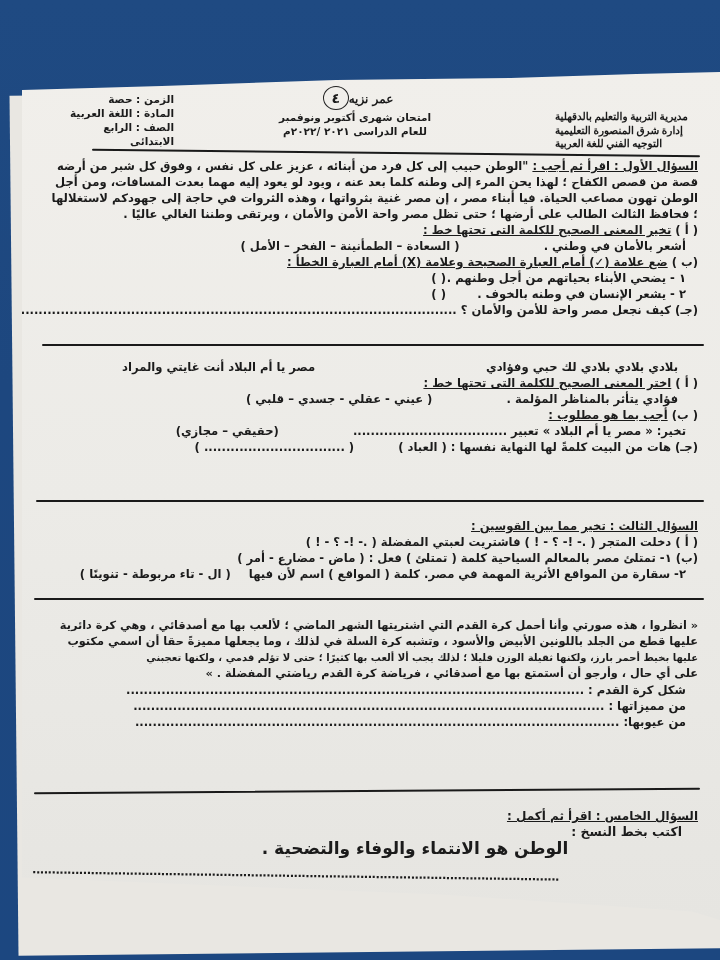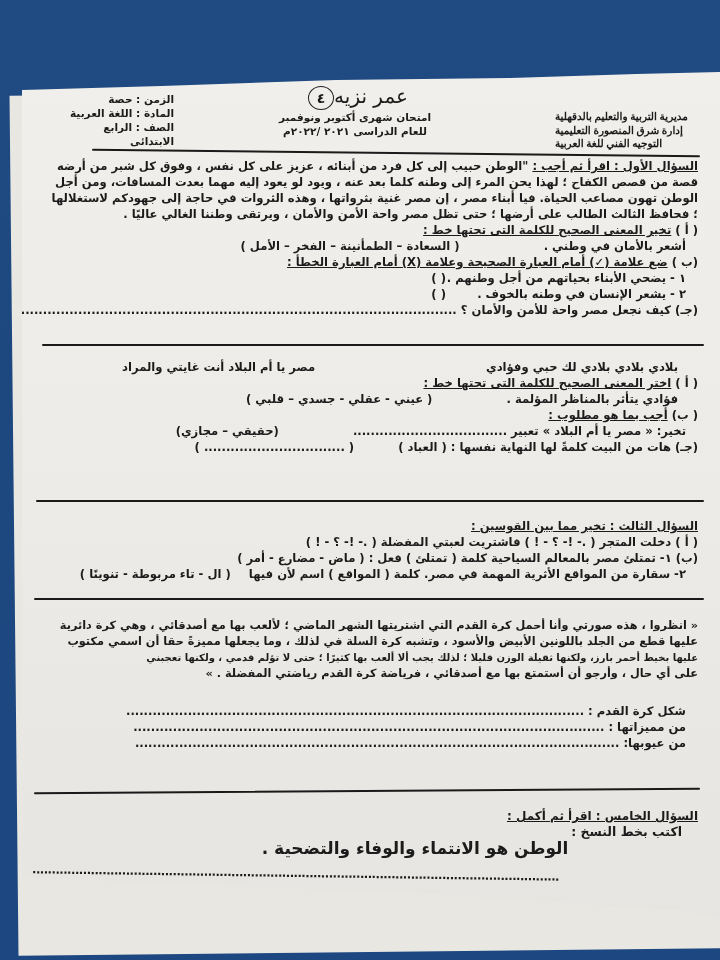--- a/index.html
+++ b/index.html
@@ -14,21 +14,21 @@
   }
   .sheet {
     position: absolute; left: 22px; top: 72px; width: 698px; height: 848px;
     background: linear-gradient(180deg, #f1efeb 0%, #ecebe7 50%, #e6e5e1 100%);
     clip-path: polygon(0 18px, 20% 14px, 45% 8px, 70% 6px, 88% 2px, 100% 0, 100% 100%, 96% 99%, 60% 97%, 30% 96%, 0 95%);
     direction: rtl; color: #1b1b1b;
   }
   .header { position: absolute; top: 14px; left: 0; right: 0; height: 66px; }
   .hdr-right { position: absolute; right: 32px; top: 24px; font-size: 10.5px; font-weight: bold; line-height: 13.5px; text-align: left; font-family: Liberation Serif, serif; }
   .hdr-center { position: absolute; right: 280px; top: 0; font-size: 10.5px; font-weight: bold; line-height: 14px; text-align: center; width: 170px; }
-  .hdr-center .hand { font-size: 20px; font-family: "DejaVu Serif", serif; font-weight: normal; letter-spacing: 2px; }
+  .hdr-center .hand { font-size: 12px; font-family: "DejaVu Serif", serif; font-weight: bold; letter-spacing: 2px; }
   .hdr-center .circ { display: inline-block; border: 1.5px solid #222; border-radius: 50%; width: 24px; height: 22px; line-height: 22px; font-size: 14px; margin-left: 6px; }
   .secret-box { position: absolute; left: 160px; top: 10px; width: 68px; height: 48px; border: 1.5px solid #222; border-radius: 8px; font-size: 9.5px; font-weight: bold; text-align: center; padding-top: 5px; box-sizing: border-box; }
   .hdr-left { position: absolute; left: 42px; top: 6px; font-size: 10.5px; font-weight: bold; line-height: 14px; text-align: right; width: 110px; }
   .rule { position: absolute; height: 2px; background: #1a1a1a; border-radius: 2px; }
   .section { position: absolute; right: 22px; left: 10px; font-size: 11.6px; font-weight: bold; line-height: 16px; text-align: right; }
   .qtitle { text-decoration: underline; }
   .u { text-decoration: underline; }
   .line { white-space: nowrap; }
   .dots { letter-spacing: -0.5px; }
   .pair { display: flex; justify-content: space-between; }
@@ -93,21 +93,21 @@
     <div class="line">(ب) ١- تمتلئ مصر بالمعالم السياحية كلمة ( تمتلئ ) فعل : ( ماض - مضارع - أمر )</div>
     <div class="line" style="padding-right:12px;"><span>٢- سقارة من المواقع الأثرية المهمة في مصر. كلمة ( المواقع ) اسم لأن فيها</span> <span style="margin-right:14px;">( ال - تاء مربوطة - تنوينًا )</span></div>
   </div>
   <div class="rule" style="top:526px; right:16px; left:12px;"></div>
 
   <div class="section" style="top:546px;">
     <div class="line" style="font-size:11.3px;">« انظروا ، هذه صورتي وأنا أحمل كرة القدم التي اشتريتها الشهر الماضي ؛ لألعب بها مع أصدقائي ، وهي كرة دائرية</div>
     <div class="line" style="font-size:11.3px;">عليها قطع من الجلد باللونين الأبيض والأسود ، وتشبه كرة السلة في لذلك ، وما يجعلها مميزةً حقا أن اسمي مكتوب</div>
     <div class="line" style="font-size:10px;">عليها بخيط أحمر بارز، ولكنها ثقيلة الوزن قليلا ؛ لذلك يجب ألا ألعب بها كثيرًا ؛ حتى لا تؤلم قدمي ، ولكنها تعجبني</div>
     <div class="line" style="font-size:11.3px;">على أي حال ، وأرجو أن أستمتع بها مع أصدقائي ، فرياضة كرة القدم رياضتي المفضلة . »</div>
-    <div class="line" style="padding-right:12px;margin-top:21px;"><span>شكل كرة القدم :</span> <span class="dots">........................................................................................................</span></div>
+    <div class="line" style="padding-right:12px;"><span>شكل كرة القدم :</span> <span class="dots">........................................................................................................</span></div>
     <div class="line" style="padding-right:12px;"><span>من مميزاتها :</span> <span class="dots">...........................................................................................................</span></div>
     <div class="line" style="padding-right:12px;"><span>من عيوبها:</span> <span class="dots">..............................................................................................................</span></div>
   </div>
   <div class="rule" style="top:718px; right:20px; left:12px; transform:rotate(-0.4deg);"></div>
 
   <div class="section" style="top:736px;">
     <div class="line qtitle" style="font-size:12px;">السؤال الخامس : اقرأ ثم أكمل :</div>
     <div class="line" style="font-size:12.5px; padding-right:16px;">اكتب بخط النسخ :</div>
     <div class="bigline" style="padding-left:100px;">الوطن هو الانتماء والوفاء والتضحية .</div>
     <div class="line dots" style="margin-top:10px; text-align:left; transform:rotate(0.8deg);">.......................................................................................................................................</div>

